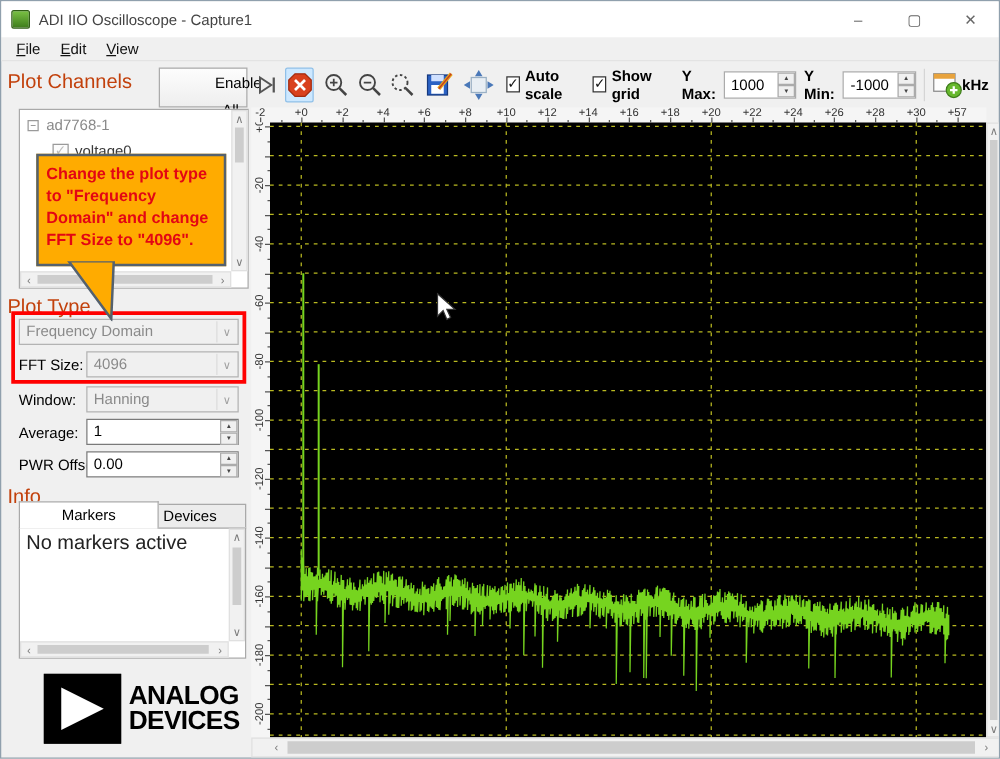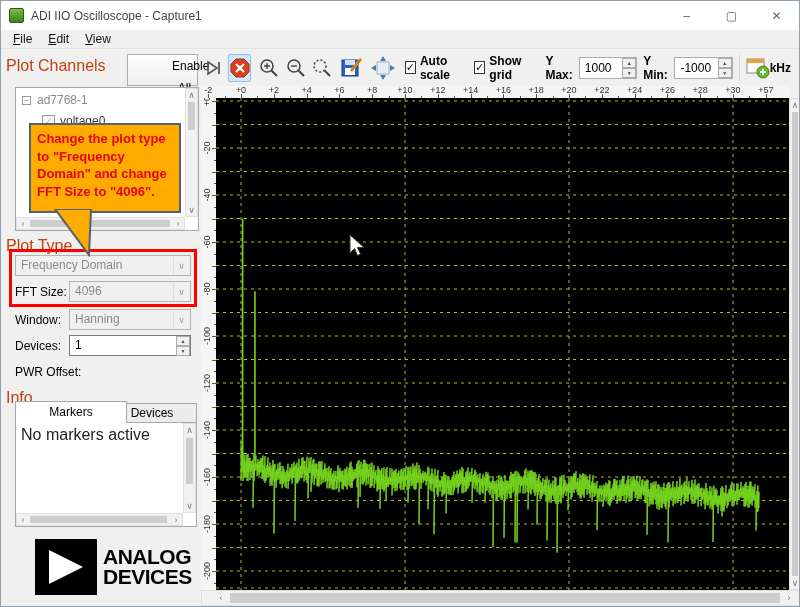--- a/index.html
+++ b/index.html
@@ -161,29 +161,36 @@
     <div class="abs fldlabel" style="left:14px; top:236px;">FFT Size:</div>
     <div class="abs combo" style="left:68px; top:232px; width:122px;">
       <span>4096</span>
       <span class="arr">∨</span>
     </div>
     <div class="abs fldlabel" style="left:14px; top:264px;">Window:</div>
     <div class="abs combo" style="left:68px; top:260px; width:122px;">
       <span>Hanning</span>
       <span class="arr">∨</span>
     </div>
-    <div class="abs fldlabel" style="left:14px; top:290px;">Devices:</div>
+    <div class="abs fldlabel" style="left:14px; top:290px;">Average:</div>
     <div class="abs spin" style="left:68px; top:286px; width:122px;">
       <span>1</span>
       <div class="spinbtns">
         <div>▲</div>
         <div>▼</div>
       </div>
     </div>
     <div class="abs fldlabel" style="left:14px; top:316px;">PWR Offset:</div>
+    <div class="abs spin" style="left:68px; top:312px; width:122px;">
+      <span>0.00</span>
+      <div class="spinbtns">
+        <div>▲</div>
+        <div>▼</div>
+      </div>
+    </div>
 
     <div class="abs seclabel" style="left:5px; top:340px;">Info</div>
     <div class="abs tab active" style="left:14px; top:352px; width:112px;">Markers</div>
     <div class="abs tab inactive" style="left:106px; top:354px; width:90px; height:20px; line-height:19px;">Devices</div>
     <div class="abs panelbox" style="left:14px; top:373px; width:182px; height:105px; z-index:1;">
       <div style="font-size:16px; color:#222; padding:3px 5px;">No markers active</div>
       <div class="abs sb" style="right:0; top:0; width:13px; height:90px;">
         <div class="sb-arr" style="top:0;">∧</div>
         <div class="sb-arr" style="bottom:0;">∨</div>
         <div class="sb-thumb" style="left:2px; right:2px; top:14px; height:46px;"></div>

